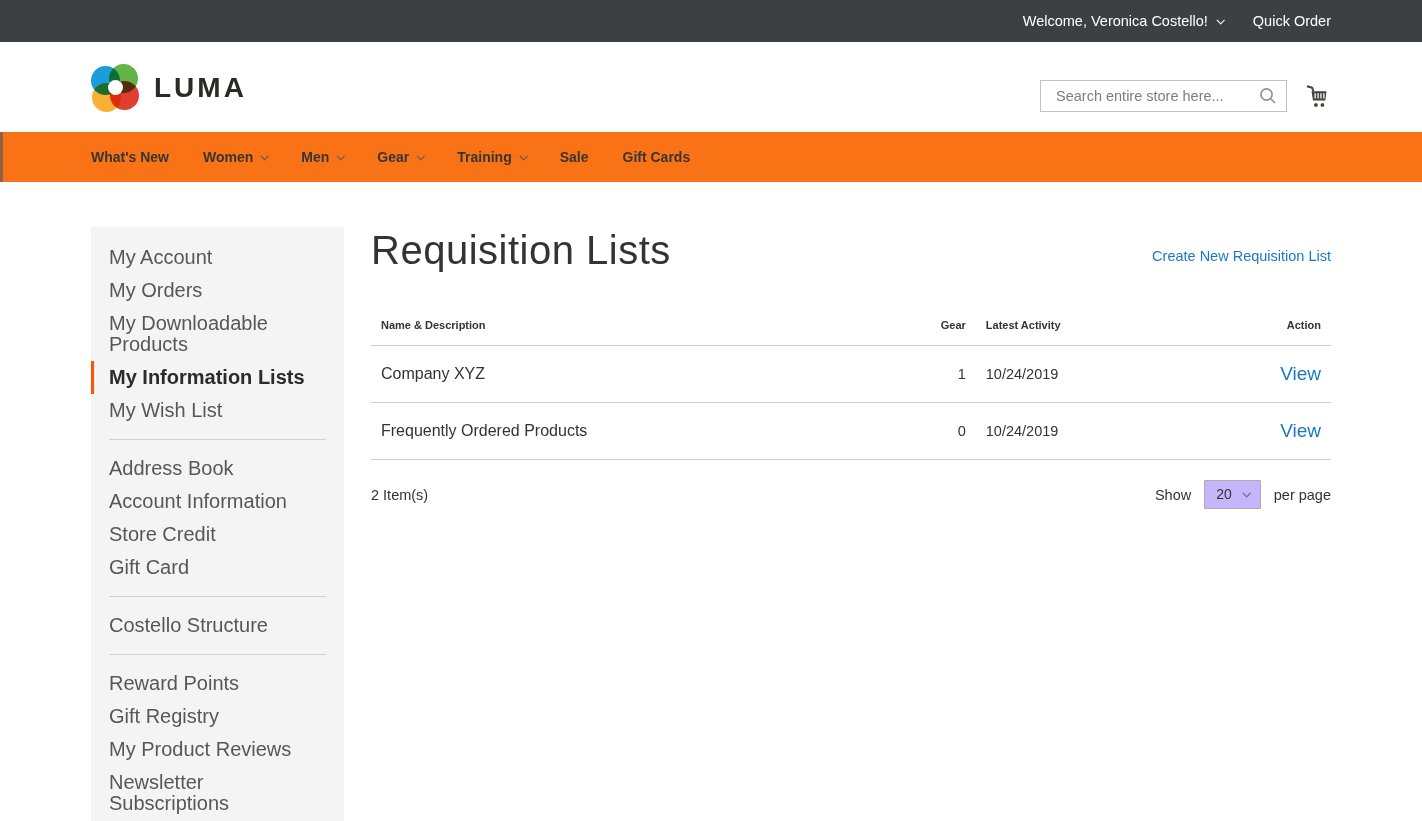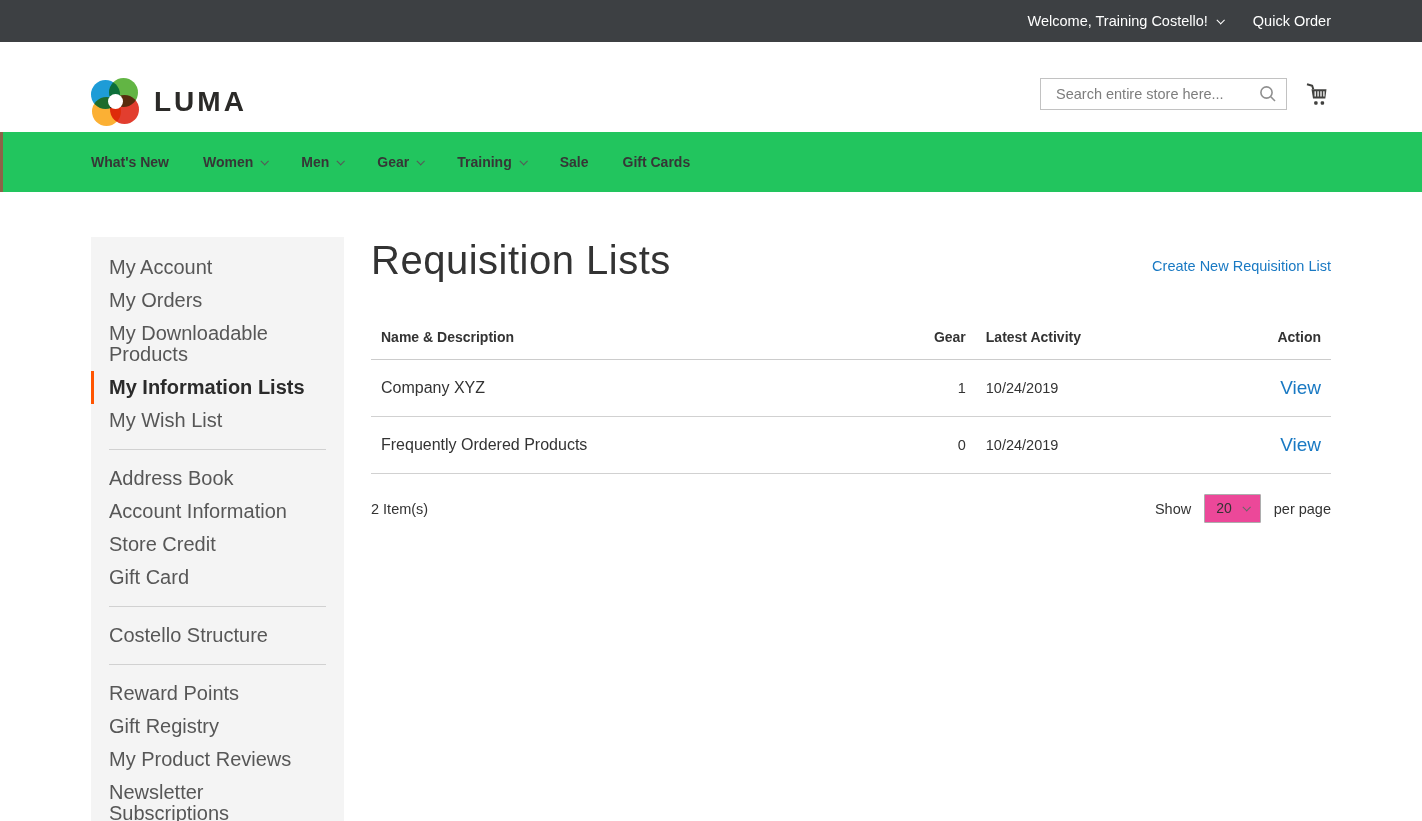--- a/index.html
+++ b/index.html
@@ -24,21 +24,21 @@
   .chev {
     display: inline-block; width: 6px; height: 6px;
     border-right: 1.5px solid currentColor; border-bottom: 1.5px solid currentColor;
     transform: rotate(45deg) translateY(-1px);
   }
   .topbar a { color: #fff; }
 
   
   .header { background: #fff; }
   .header .container {
-    display: flex; align-items: flex-start; justify-content: space-between;
+    display: flex; align-items: flex-end; justify-content: space-between;
     padding-top: 36px; padding-bottom: 20px; height: 90px;
   }
   .logo { display: flex; align-items: center; gap: 15px; cursor: pointer; }
   .logo-mark { position: relative; width: 48px; height: 48px; }
   .logo-mark .c {
     position: absolute; width: 29px; height: 29px; border-radius: 50%;
     mix-blend-mode: multiply;
   }
   .c-blue   { background: #1e9cd7; left: 0;  top: 2px; }
   .c-green  { background: #62b544; left: 18px; top: 0; }
@@ -59,21 +59,21 @@
     font-family: inherit; outline: none;
   }
   .search-box input::placeholder { color: #7d7d7d; opacity: 1; }
   .search-icon {
     position: absolute; right: 9px; top: 50%; transform: translateY(-50%);
     color: #8f8f8f; display: flex; cursor: pointer;
   }
   .cart { color: #41413f; display: flex; cursor: pointer; }
 
   
-  .navbar { background: #22c55e; position: relative; height: 60px; }
+  .navbar { background: #f97316; position: relative; height: 50px; }
   .nav-accent { position: absolute; left: 0; top: 0; width: 3px; height: 100%; background: #8c6248; }
   .navbar .container { display: flex; align-items: center; height: 100%; gap: 34px; }
   .nav-item {
     display: inline-flex; align-items: center; gap: 8px;
     font-weight: 700; font-size: 14px; color: #363636; cursor: pointer;
   }
   .nav-item .chev { border-color: #575757; width: 6px; height: 6px; }
 
   
   .page { display: flex; align-items: flex-start; padding-top: 45px; padding-bottom: 20px; }
@@ -94,21 +94,21 @@
   .main-header { display: flex; justify-content: space-between; align-items: flex-end; }
   .page-title {
     margin: 0; font-size: 40px; font-weight: 300; color: #333; line-height: 1.15;
     letter-spacing: 0.5px;
   }
   .create-link { color: #1979c3; font-size: 14.5px; margin-bottom: 9px; }
 
   
   table.req-table { width: 100%; border-collapse: collapse; margin-top: 36px; }
   .req-table th {
-    text-align: left; font-size: 14px; font-weight: 700; color: #333;
+    text-align: left; font-size: 11px; font-weight: 700; color: #333;
     padding: 10px 10px 14px; border-bottom: 1px solid #cccccc; white-space: nowrap;
   }
   .req-table td {
     padding: 17px 10px; border-bottom: 1px solid #d1d1d1; font-size: 14.5px;
     color: #333; vertical-align: middle;
   }
   .req-table td.cell-name { font-size: 16px; }
   .col-name { width: 57%; }
   .col-items { width: 6%; }
   .col-latest { width: 21.5%; }
@@ -117,32 +117,32 @@
   .view-link { color: #1979c3; font-size: 19px; }
 
   
   .toolbar {
     display: flex; justify-content: space-between; align-items: center;
     margin-top: 20px; font-size: 14.5px; color: #333;
   }
   .limiter { display: flex; align-items: center; gap: 13px; }
   .limiter-select {
     display: inline-flex; align-items: center; gap: 11px;
-    border: 1px solid #adadad; background: #ec4899; border-radius: 1px;
+    border: 1px solid #adadad; background: #c4b5fd; border-radius: 1px;
     padding: 5px 11px 6px; cursor: pointer; font-size: 14px; color: #333;
   }
   .limiter-select .chev { border-color: #666; }
 </style>
 </head>
 <body>
 
 <div class="topbar">
   <div class="container">
     <span class="welcome">
-      <span>Welcome, Training Costello!</span>
+      <span>Welcome, Veronica Costello!</span>
       <span class="chev"></span>
     </span>
     <a href="#">Quick Order</a>
   </div>
 </div>
 
 <div class="header">
   <div class="container">
     <div class="logo">
       <span class="logo-mark">

